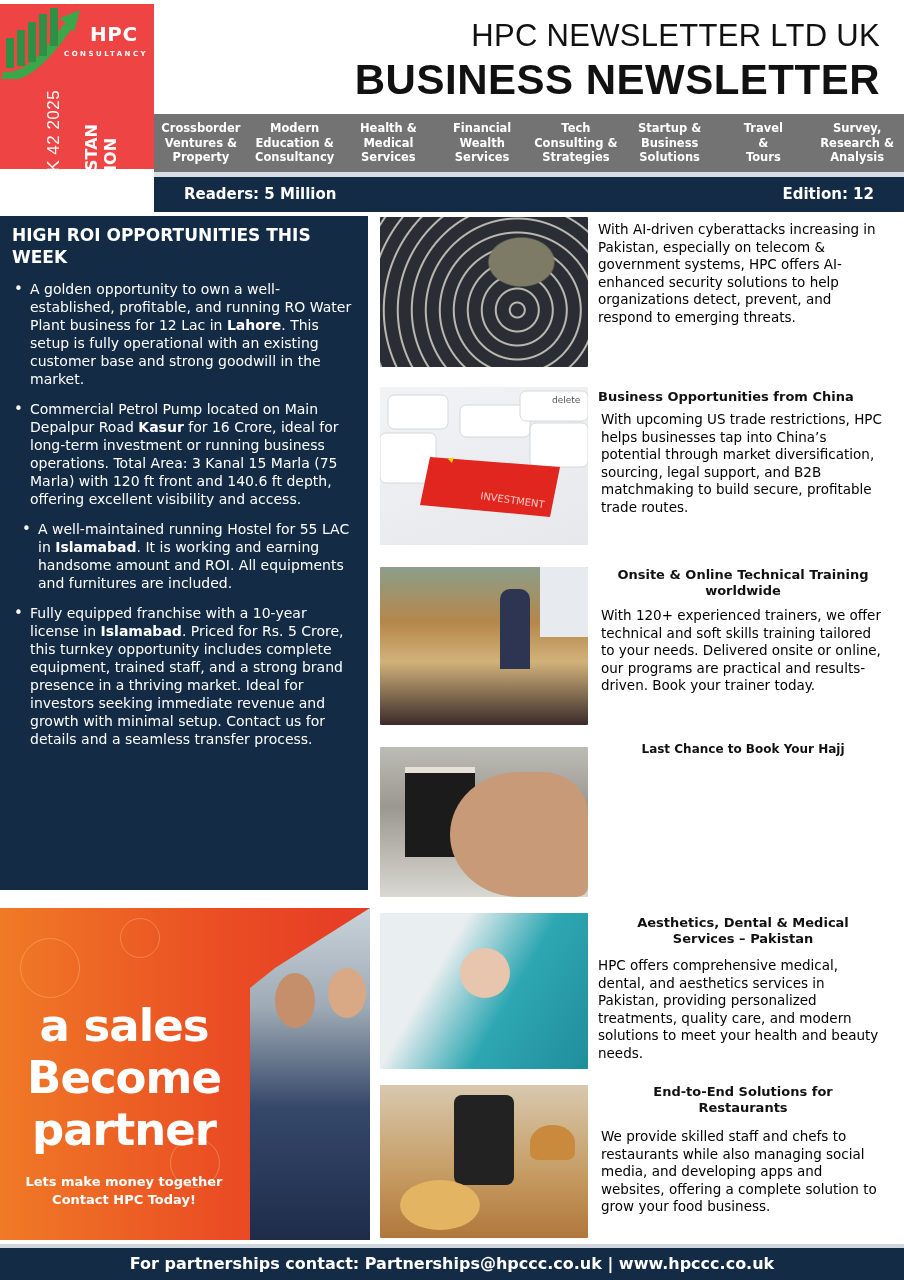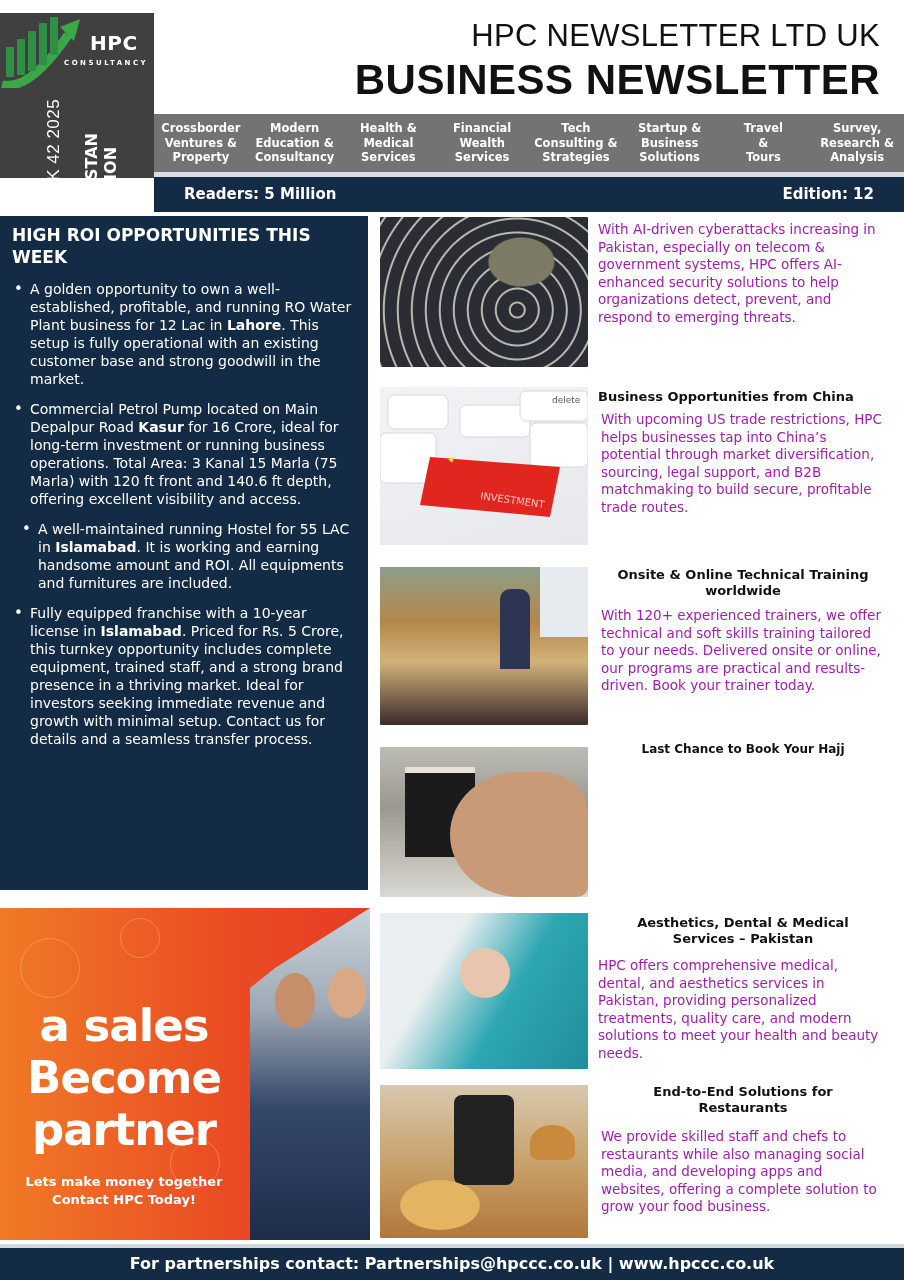--- a/index.html
+++ b/index.html
@@ -1,19 +1,19 @@
 <!DOCTYPE html>
 <html><head>
 <meta charset="utf-8">
 <style>
   * { box-sizing: border-box; margin: 0; padding: 0; }
   body { width: 904px; height: 1280px; background: #ffffff; font-family: "DejaVu Sans", sans-serif; position: relative; overflow: hidden; color: #111; }
 
   
-  .left-strip { position: absolute; left: 0; top: 13px; width: 154px; height: 165px; background: #404040; }
+  .left-strip { position: absolute; left: 0; top: 4px; width: 154px; height: 165px; background: #ef4444; }
   .logo { position: absolute; left: 0; top: 0; width: 154px; height: 75px; }
   .logo-hpc { position: absolute; left: 90px; top: 18px; font: bold 20px "DejaVu Sans", sans-serif; color: #fff; letter-spacing: 0.5px; }
   .logo-sub { position: absolute; left: 64px; top: 46px; font: bold 7px "DejaVu Sans", sans-serif; color: #fff; letter-spacing: 2.5px; }
   .vert { position: absolute; transform-origin: left top; transform: rotate(-90deg); white-space: nowrap; color: #fff; }
   .week { left: 44px; top: 208px; font: 17px "Liberation Sans", sans-serif; letter-spacing: 0.5px; }
   .edition-v { left: 82px; top: 208px; font: bold 16px "DejaVu Sans", sans-serif; line-height: 19px; }
 
   .title-box { position: absolute; left: 154px; top: 0; width: 750px; height: 114px; text-align: right; padding-right: 24px; }
   .title-1 { position: absolute; right: 24px; top: 18px; font: 31px "Liberation Sans", sans-serif; color: #111; letter-spacing: 0.3px; }
   .title-2 { position: absolute; right: 24px; top: 56px; font: bold 42px "Liberation Sans", sans-serif; color: #111; letter-spacing: 0.5px; }
@@ -40,21 +40,21 @@
   .promo-face2 { position: absolute; left: 328px; top: 60px; width: 38px; height: 50px; border-radius: 50%; background: #d9a985; }
   .promo-big { position: absolute; left: 6px; top: 92px; width: 236px; font: bold 45px "DejaVu Sans", sans-serif; color: #fff; line-height: 52px; text-align: center; letter-spacing: -1px; }
   .promo-small { position: absolute; left: 6px; top: 265px; width: 236px; font: bold 13px "DejaVu Sans", sans-serif; color: #fff; text-align: center; line-height: 18px; }
   .circuit { position: absolute; border: 1px solid rgba(255,210,160,0.35); border-radius: 50%; }
 
   
   .article-img { position: absolute; left: 380px; width: 208px; border-radius: 1px; overflow: hidden; }
   .article { position: absolute; left: 598px; width: 290px; }
   .a-title { font: bold 13px "DejaVu Sans", sans-serif; text-align: center; line-height: 16px; color: #111; }
   .a-title.left { text-align: left; }
-  .a-body { font: 13.5px "DejaVu Sans", sans-serif; line-height: 17.5px; color: #a21caf; margin-top: 2px; }
+  .a-body { font: 13.5px "DejaVu Sans", sans-serif; line-height: 17.5px; color: #000000; margin-top: 2px; }
 
   .img-brain { background: radial-gradient(ellipse at 68% 30%, #7d7a66 0 16%, transparent 17%), repeating-radial-gradient(circle at 66% 62%, #2a2d33 0 6px, #b9b8b0 7px 8px, #2a2d33 9px 14px); }
   .img-china { background: linear-gradient(160deg, #f2f3f5 0%, #e6e8eb 100%); }
   .img-class { background: linear-gradient(180deg, #8c9e8a 0%, #b5874a 35%, #d2b27a 60%, #3a2b2a 100%); }
   .img-hajj { background: linear-gradient(180deg, #bcbcb6 0%, #9b9890 40%, #d9d8d2 100%); }
   .img-dental { background: linear-gradient(120deg, #e9eef0 0%, #e9eef0 30%, #2ea7b2 60%, #1f8e9b 100%); }
   .img-food { background: linear-gradient(180deg, #d8c8ae 0%, #c59a60 60%, #b0773c 100%); }
 
   .footer { position: absolute; left: 0; top: 1248px; width: 904px; height: 32px; background: #132b45; color: #fff; font: bold 16px "DejaVu Sans", sans-serif; text-align: center; line-height: 32px; }
   .footer-sep { position: absolute; left: 0; top: 1244px; width: 904px; height: 4px; background: #cfd6dc; }

